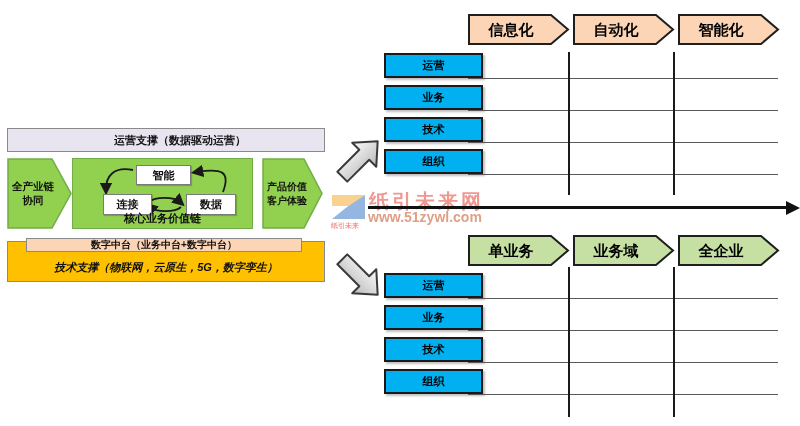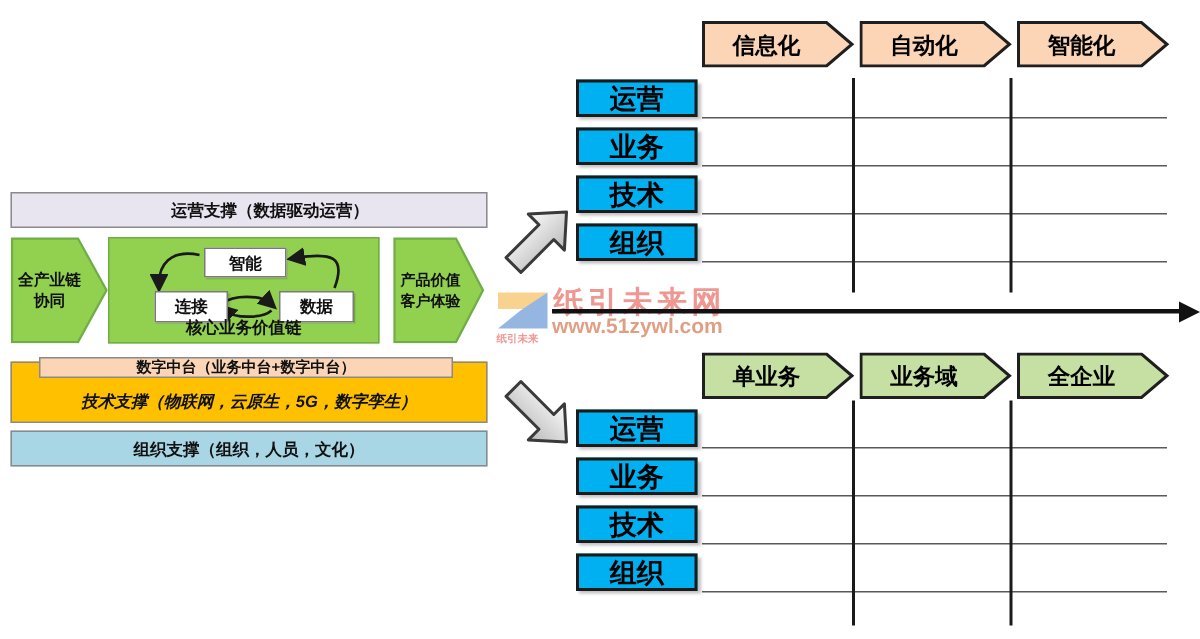--- a/index.html
+++ b/index.html
@@ -9,23 +9,23 @@
   .bar{position:absolute;box-sizing:border-box;border:1px solid #8a8a8a;display:flex;
        align-items:center;justify-content:center;font-weight:bold;color:#111;text-align:center;}
   .lavender{background:#E8E4F0;padding-left:28px;}
   .orangebar{background:#FFC000;align-items:flex-end;padding-bottom:6px;}
   .peachbar{background:#FBD5B5;}
   .bluebar{background:#A9D6E5;}
   .greenbox{background:#92D050;border:1.5px solid #70AD47;}
   .whitebox{position:absolute;box-sizing:border-box;background:#fff;border:1px solid #7a7a7a;
        display:flex;align-items:center;justify-content:center;font-weight:bold;font-size:11px;color:#111;
        box-shadow:1px 1px 1px rgba(0,0,0,.2);}
-  .rowbox{position:absolute;box-sizing:border-box;width:81px;height:25px;background:#00B0F0;
+  .rowbox{position:absolute;box-sizing:border-box;width:99px;height:25px;background:#00B0F0;
        border:2px solid #1a1a1a;display:flex;align-items:center;justify-content:center;
-       font-weight:bold;font-size:18px;color:#000;box-shadow:2px 2px 2px rgba(0,0,0,.25);}
+       font-weight:bold;font-size:11px;color:#000;box-shadow:2px 2px 2px rgba(0,0,0,.25);}
   .hline{position:absolute;width:310px;height:0;border-top:1.5px solid #595959;}
   .vline{position:absolute;width:0;border-left:2px solid #1a1a1a;}
   .chev{position:absolute;}
   .axisline{position:absolute;height:2.5px;background:#111;}
   .axishead{position:absolute;width:0;height:0;border-left:14px solid #111;
        border-top:7px solid transparent;border-bottom:7px solid transparent;}
   .wm{position:absolute;opacity:.5;pointer-events:none;}
   .wm-brand{position:absolute;left:38px;top:-2px;font-size:20px;font-weight:bold;
        color:#E03226;letter-spacing:3px;white-space:nowrap;}
   .wm-url{position:absolute;left:37px;top:19px;font-size:14px;font-weight:bold;
@@ -67,21 +67,20 @@
 
   <svg class="chev" style="left:262px;top:158px;" width="62" height="71" viewBox="0 0 62 71">
     <polygon points="1,1 42,1 60,35.5 42,70 1,70" fill="#92D050" stroke="#70AD47" stroke-width="1.5"></polygon>
     <text x="25" y="32" text-anchor="middle" font-size="10" font-weight="bold" fill="#111">产品价值</text>
     <text x="25" y="46" text-anchor="middle" font-size="10" font-weight="bold" fill="#111">客户体验</text>
   </svg>
 
   <div class="bar orangebar" style="left:7px;top:241px;width:318px;height:41px;font-size:11px;font-style:italic;">技术支撑（物联网，云原生，5G，数字孪生）</div>
   <div class="bar peachbar" style="left:26px;top:238px;width:276px;height:14px;font-size:10px;">数字中台（业务中台+数字中台）</div>
 
-  <div class="bar bluebar" style="left:7px;top:287px;width:318px;height:24px;font-size:11px;">组织支撑（组织，人员，文化）</div>
 
   <svg class="chev" style="left:328px;top:130px;" width="64" height="58" viewBox="0 0 64 58">
     <defs>
       <linearGradient id="gA" x1="0" y1="0" x2="0" y2="1">
         <stop offset="0" stop-color="#fbfbfb"></stop>
           <stop offset="1" stop-color="#b9b9b9"></stop>
       </linearGradient>
     </defs>
     <g transform="rotate(-45 32 29)">
       <polygon points="7,22 38,22 38,12 57,29 38,46 38,36 7,36" fill="url(#gA)" stroke="#3a3a3a" stroke-width="2" stroke-linejoin="round"></polygon>

